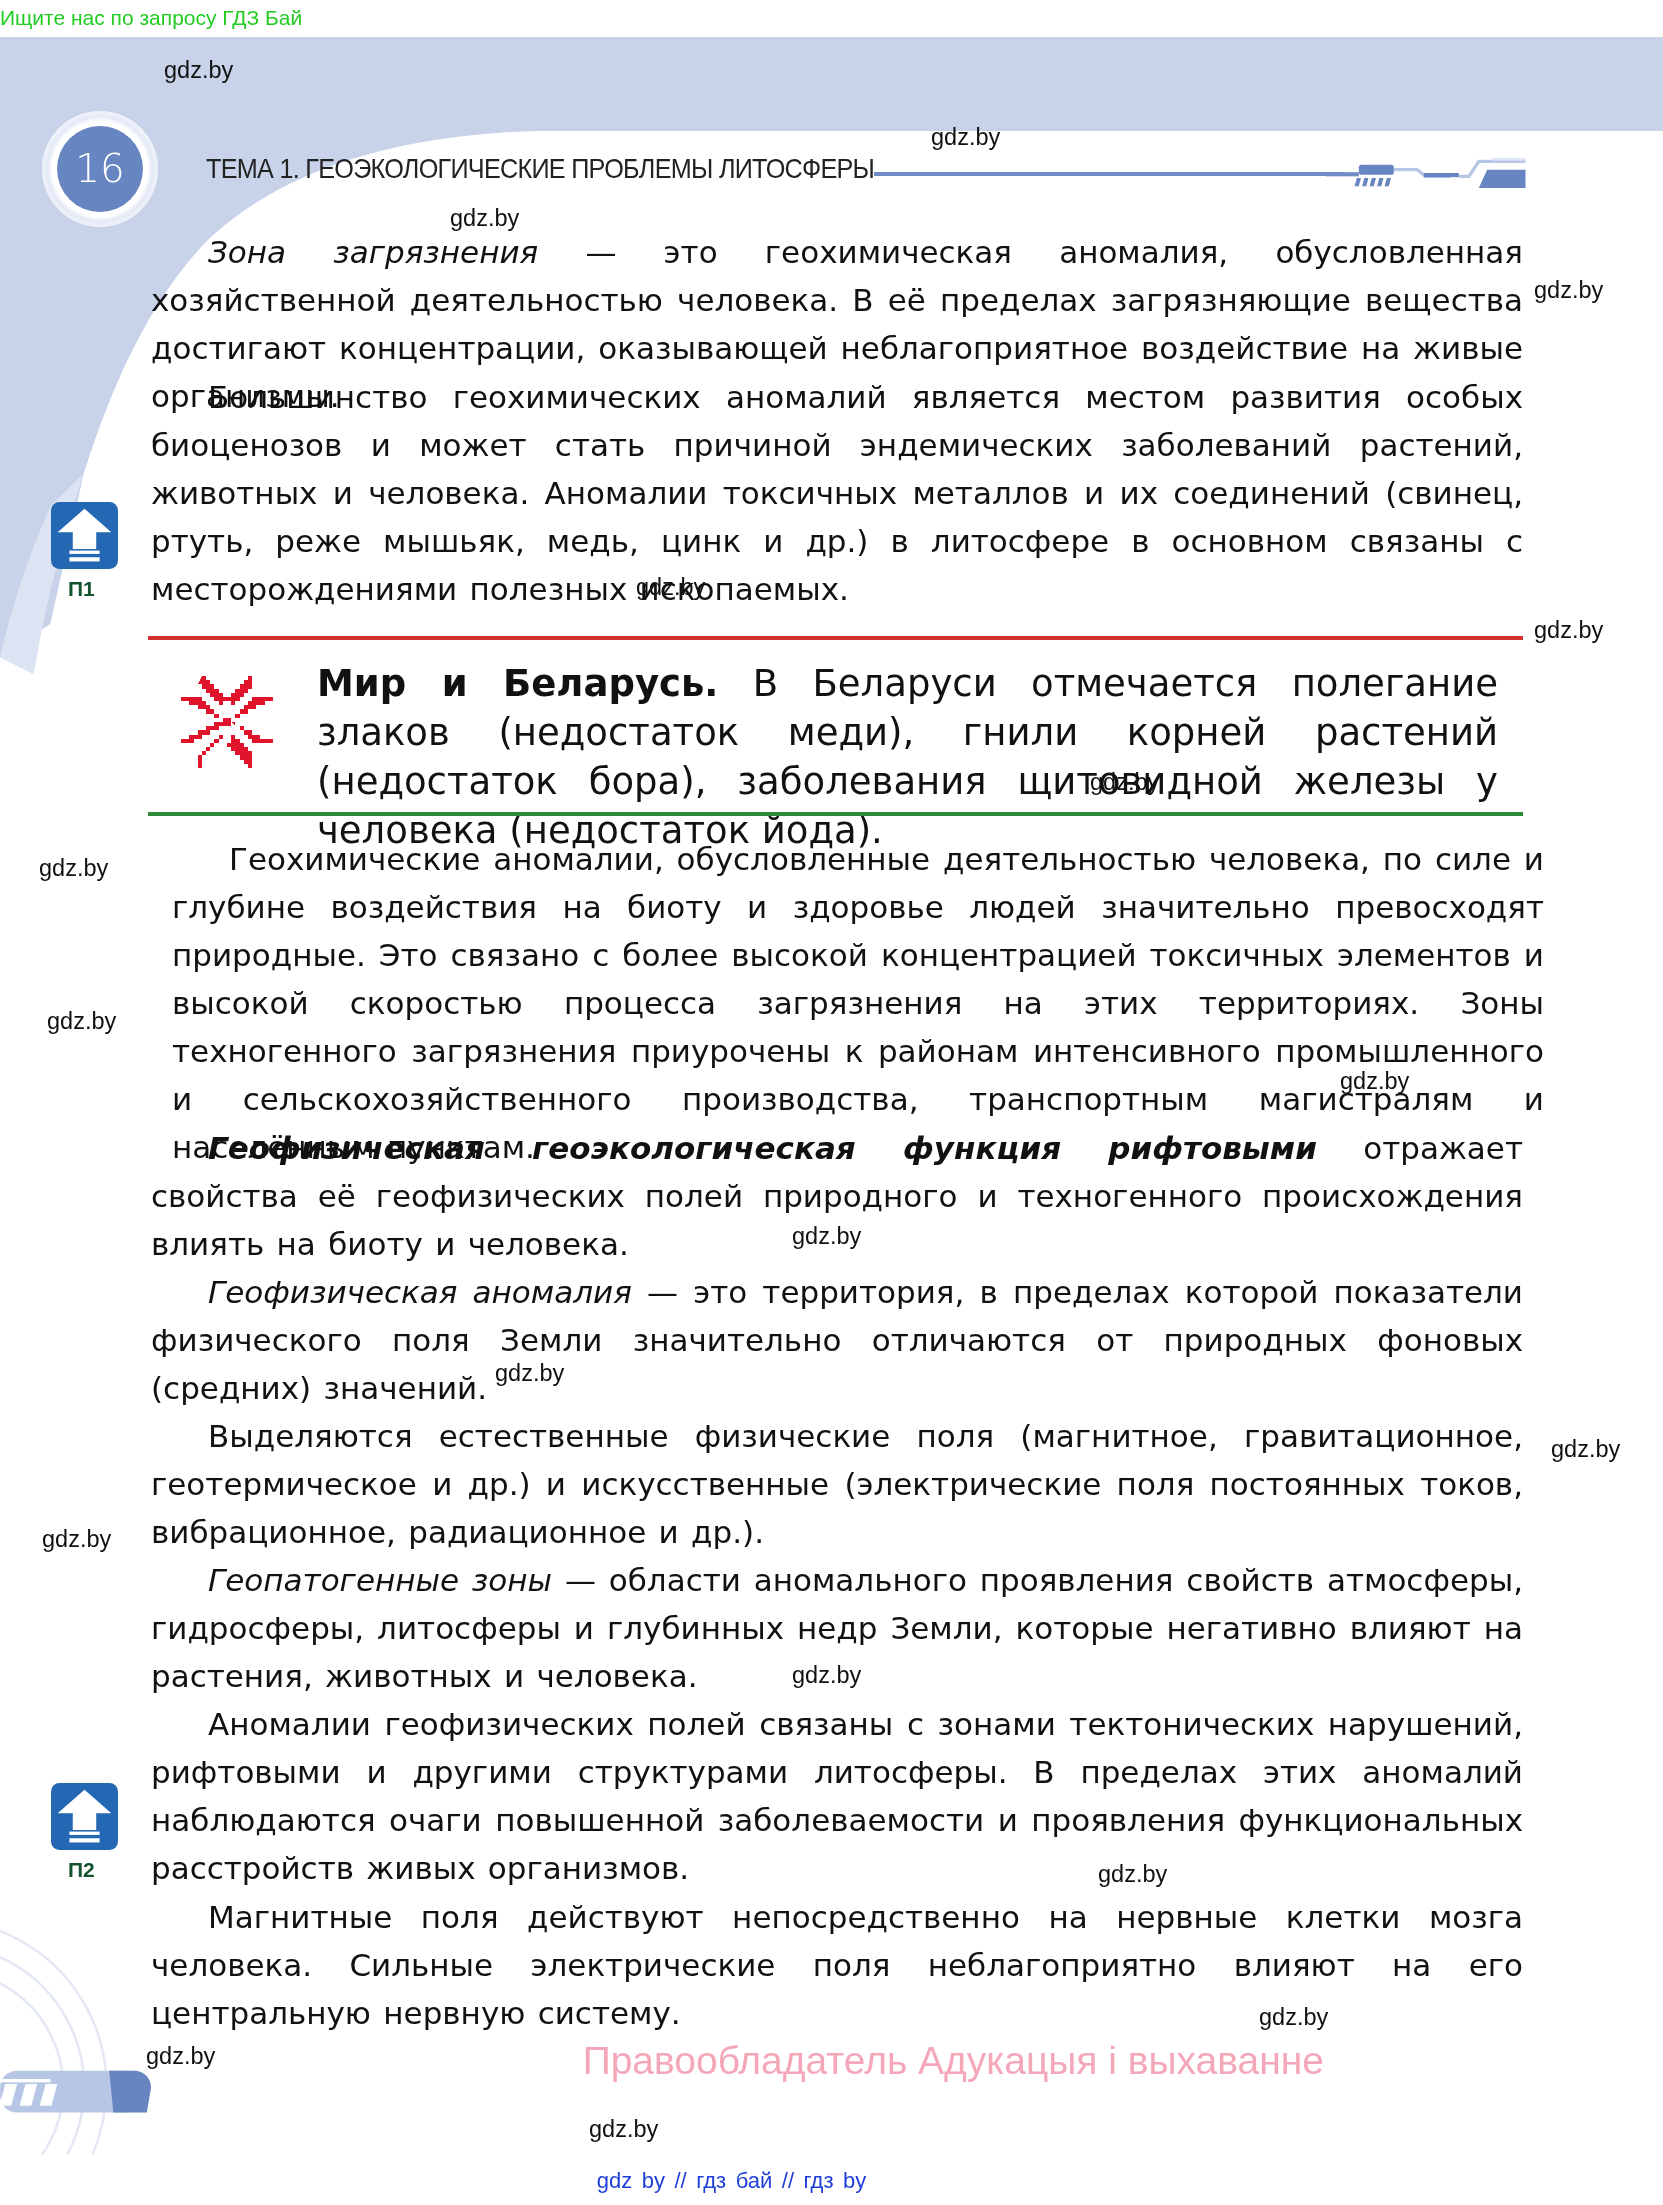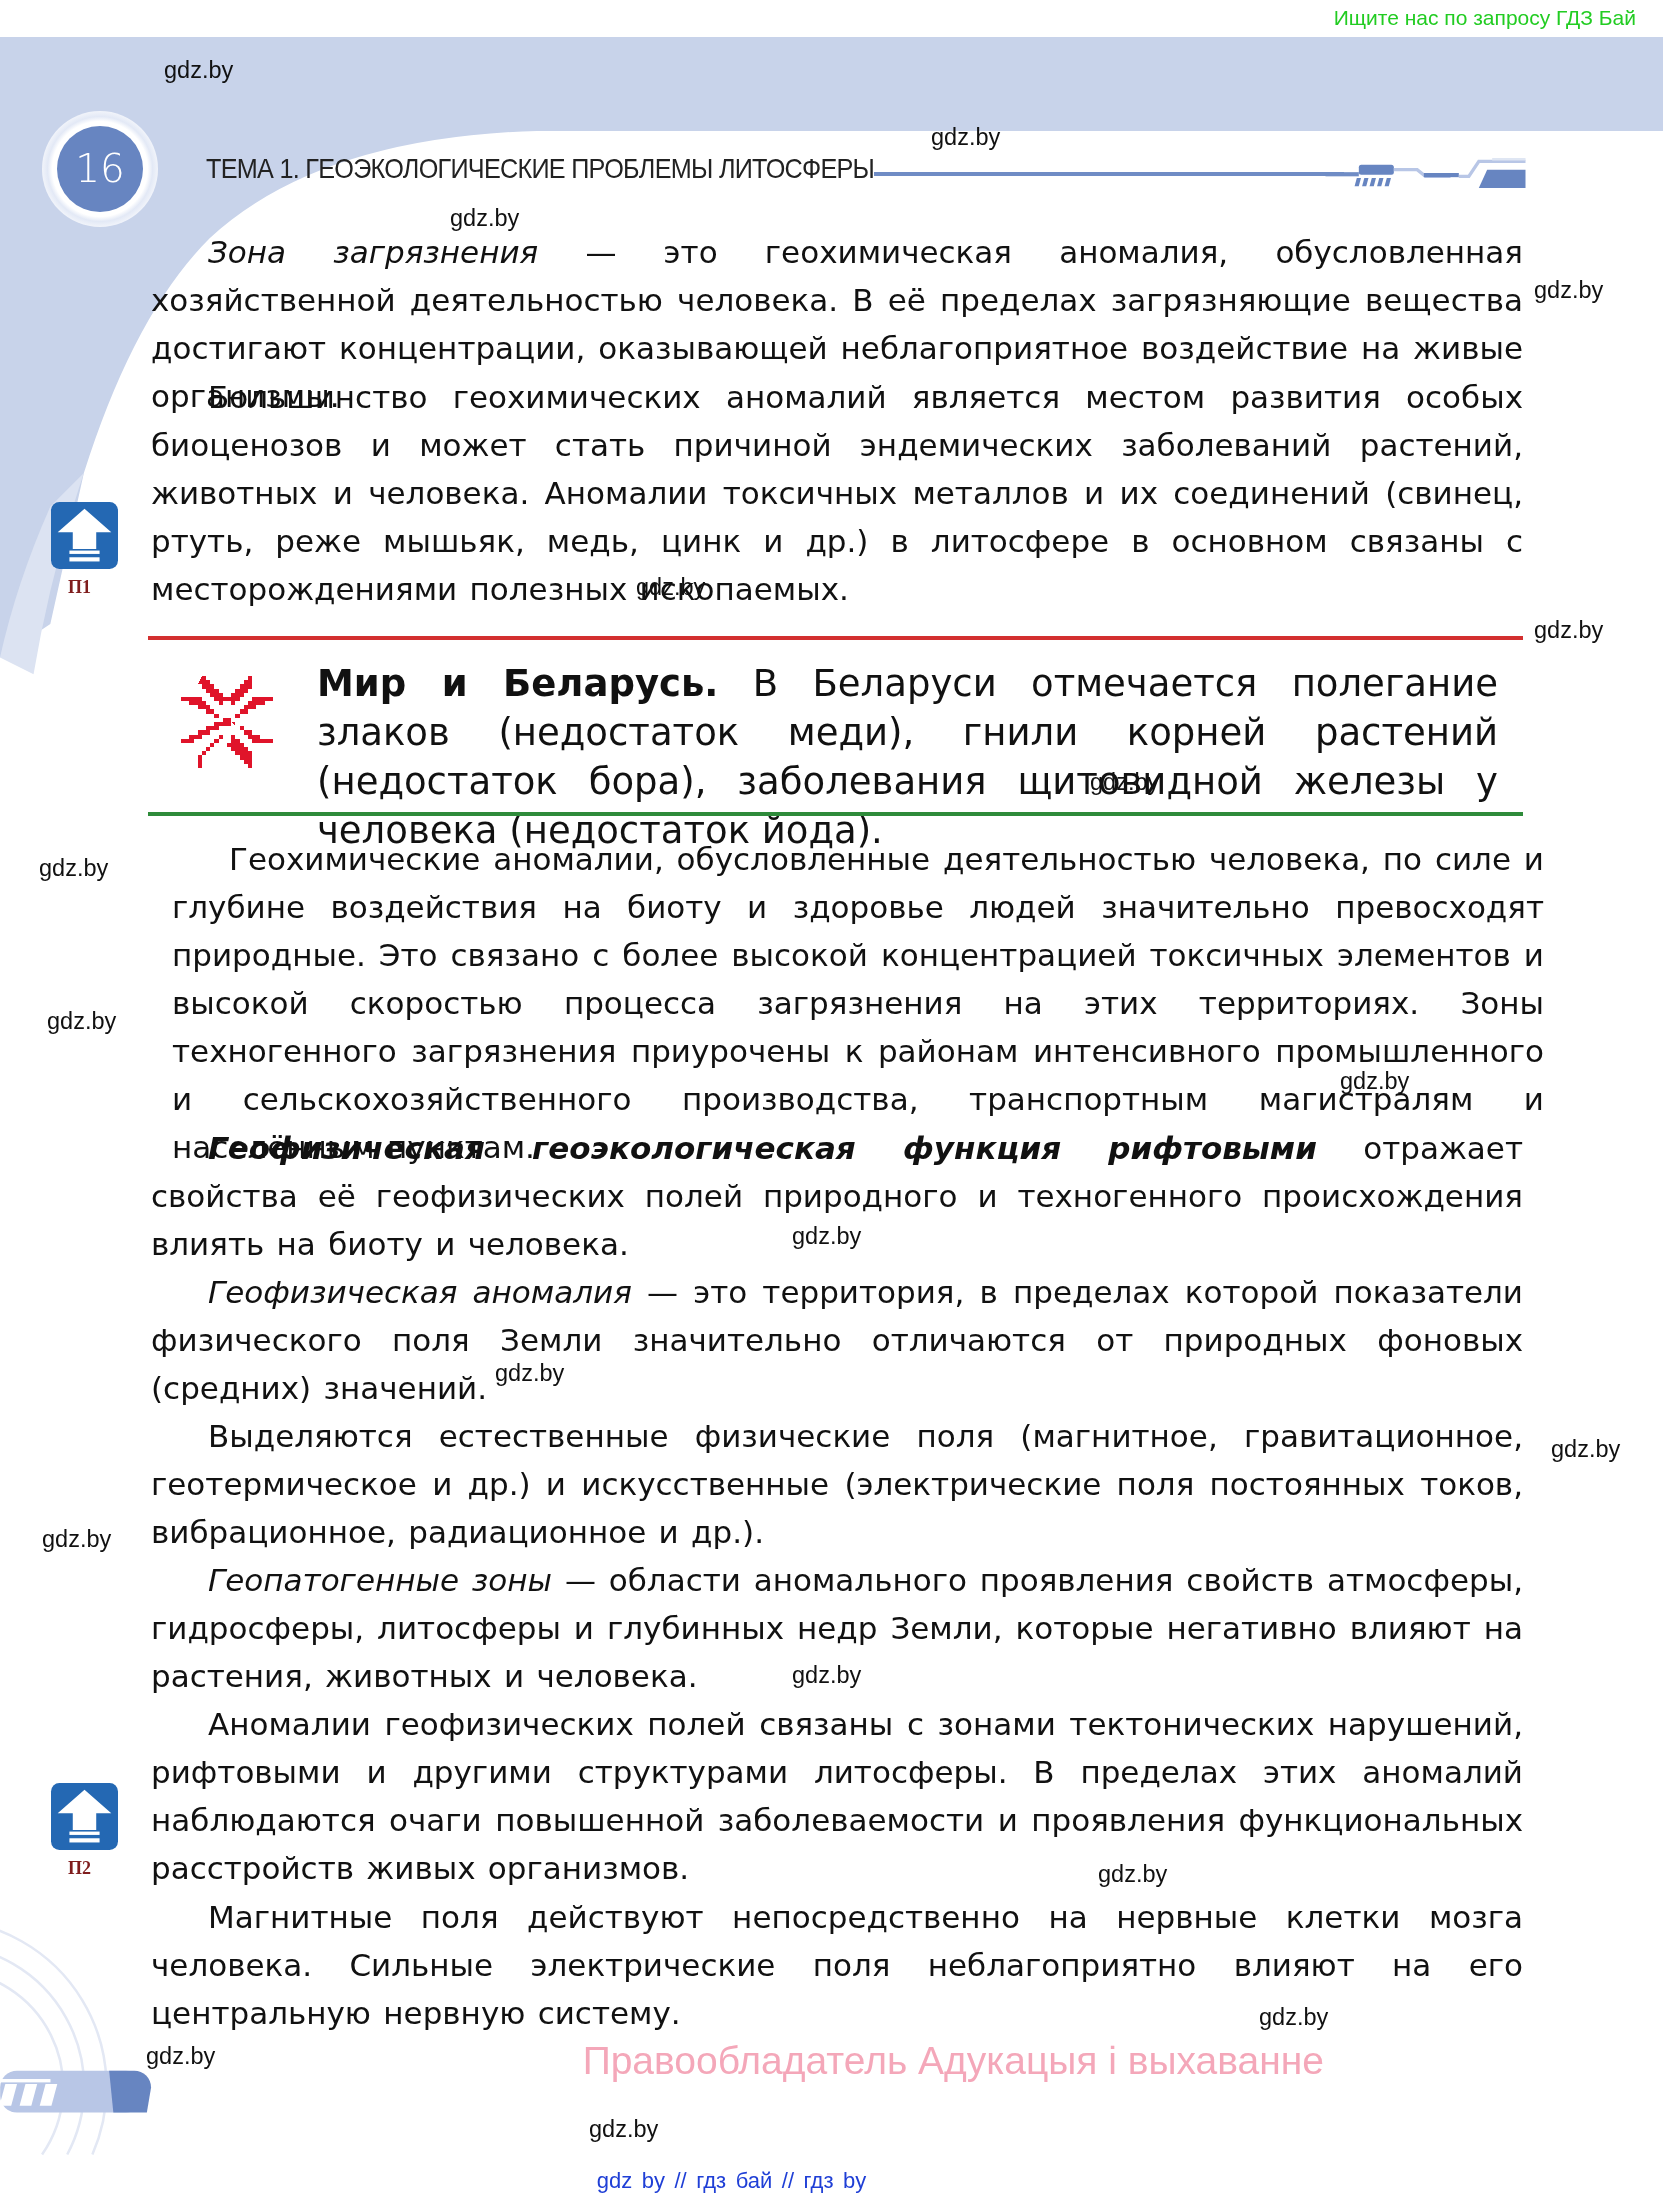--- a/index.html
+++ b/index.html
@@ -1,39 +1,39 @@
 <!DOCTYPE html>
 <html style="font-size:13.4px"><head>
 <meta charset="utf-8">
 <style>
   html, body { margin:0; padding:0; }
   body { width:1664px; height:2205px; position:relative; background:#ffffff; overflow:hidden;
          font-family:"DejaVu Sans", sans-serif; color:#111; }
   .top-banner { position:absolute; left:0; top:0; width:1636px; height:37px; background:#fff;
-                text-align:right; font-family:"Liberation Sans", sans-serif; font-size:21px; color:#22cc22; line-height:35px; }
+                text-align:left; font-family:"Liberation Sans", sans-serif; font-size:21px; color:#22cc22; line-height:35px; }
   .band { position:absolute; left:0; top:37px; width:1664px; height:67px; background:#c8d3ea; }
   .swoosh { position:absolute; left:0; top:37px; width:1664px; height:1174px; pointer-events:none; }
   .page-circle-outer { position:absolute; left:42px; top:111px; width:116px; height:116px; border-radius:50%;
                        background:radial-gradient(circle, #ffffff 58%, #e3e9f6 64%, #f4f6fb 72%, #dfe6f3 80%, rgba(255,255,255,0) 100%); }
   .page-circle { position:absolute; left:57px; top:126px; width:86px; height:86px; border-radius:50%;
                  background:#6785c1; color:#fff; text-align:center; line-height:86px;
                  font-family:"DejaVu Sans", sans-serif; font-size:39px; font-weight:300; }
   .header-title { position:absolute; left:206px; top:153px; font-family:"Liberation Sans", sans-serif;
                   font-size:28px; letter-spacing:-0.8px; color:#222; transform:scaleX(0.9); transform-origin:left; white-space:nowrap; }
   .header-rule { position:absolute; left:874px; top:172px; width:470px; height:4.2px; background:#6f8cc5; }
   .header-ornament { position:absolute; left:1325px; top:158px; width:201px; height:30px; }
   .wm { position:absolute; font-family:"Liberation Sans", sans-serif; font-size:23.5px; color:#111; white-space:nowrap; }
   .para { position:absolute; left:151px; width:1372px; font-size:31px; line-height:48px; text-align:justify;
           text-align-last:left; word-spacing:2.5px; }
   .para .indent { display:inline-block; width:57px; }
   .it { font-style:italic; }
   .bi { font-style:italic; font-weight:bold; }
   .b { font-weight:bold; }
   .nav-icon { position:absolute; width:67px; height:67px; background:#2468b3; border-radius:8.4px; }
-  .nav-label { position:absolute; font-family:Liberation Serif, serif; font-weight:bold; font-size:18px; color:#7f1d1d; }
+  .nav-label { position:absolute; font-family:Liberation Sans, sans-serif; font-weight:bold; font-size:21px; color:#14532d; }
   .rule-red { position:absolute; left:148px; top:636px; width:1375px; height:4.2px; background:#d32f2f; }
   .rule-green { position:absolute; left:148px; top:812px; width:1375px; height:4.2px; background:#2e8b3a; }
   .box-text { position:absolute; left:317px; top:659px; width:1181px; font-size:37px; line-height:49px; text-align:justify; text-align-last:left; }
   .ornament { position:absolute; left:181px; top:676px; width:92px; height:92px; }
   .copyright { position:absolute; left:0; width:1324px; top:2039px; text-align:right;
                font-family:"Liberation Sans", sans-serif; font-size:39px; color:#f4a7b9; }
   .footer-links { position:absolute; left:0; width:1463px; top:2168px; text-align:center;
                   font-family:"Liberation Sans", sans-serif; font-size:22px; color:#1f3fd6; word-spacing:3.4px; }
   .bottom-deco { position:absolute; left:0; top:1903px; width:168px; height:285px; }
 </style>

